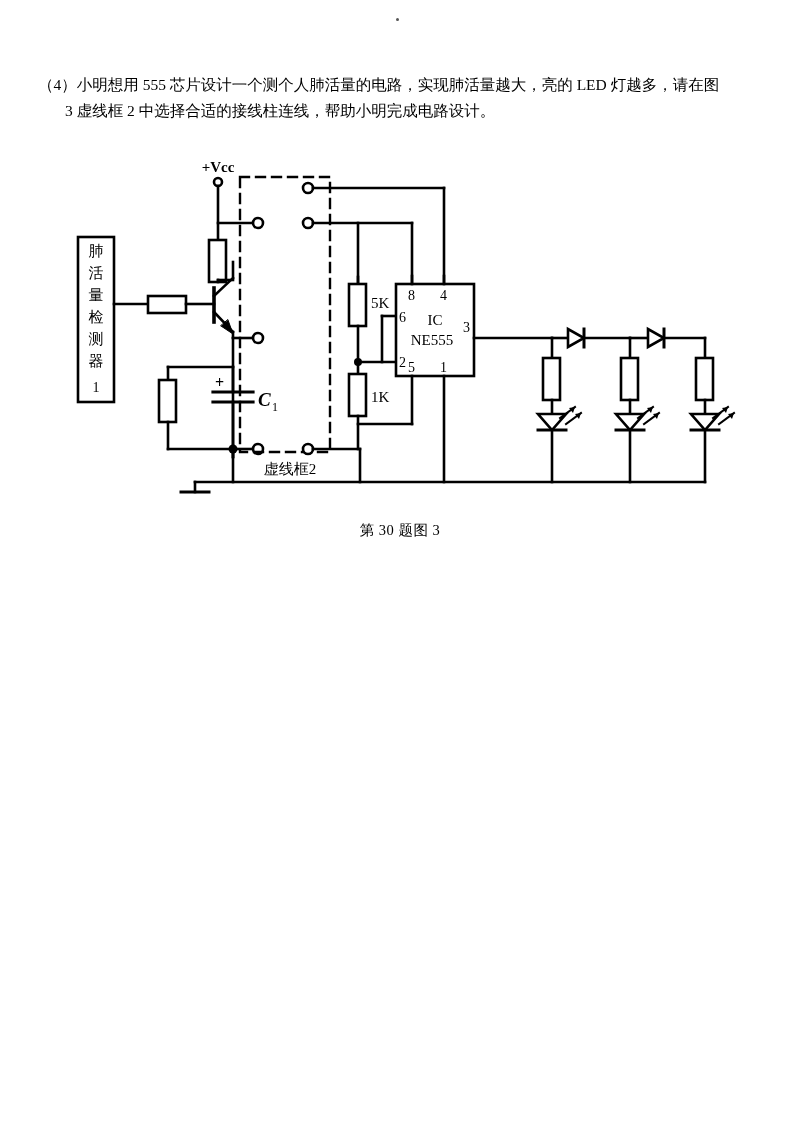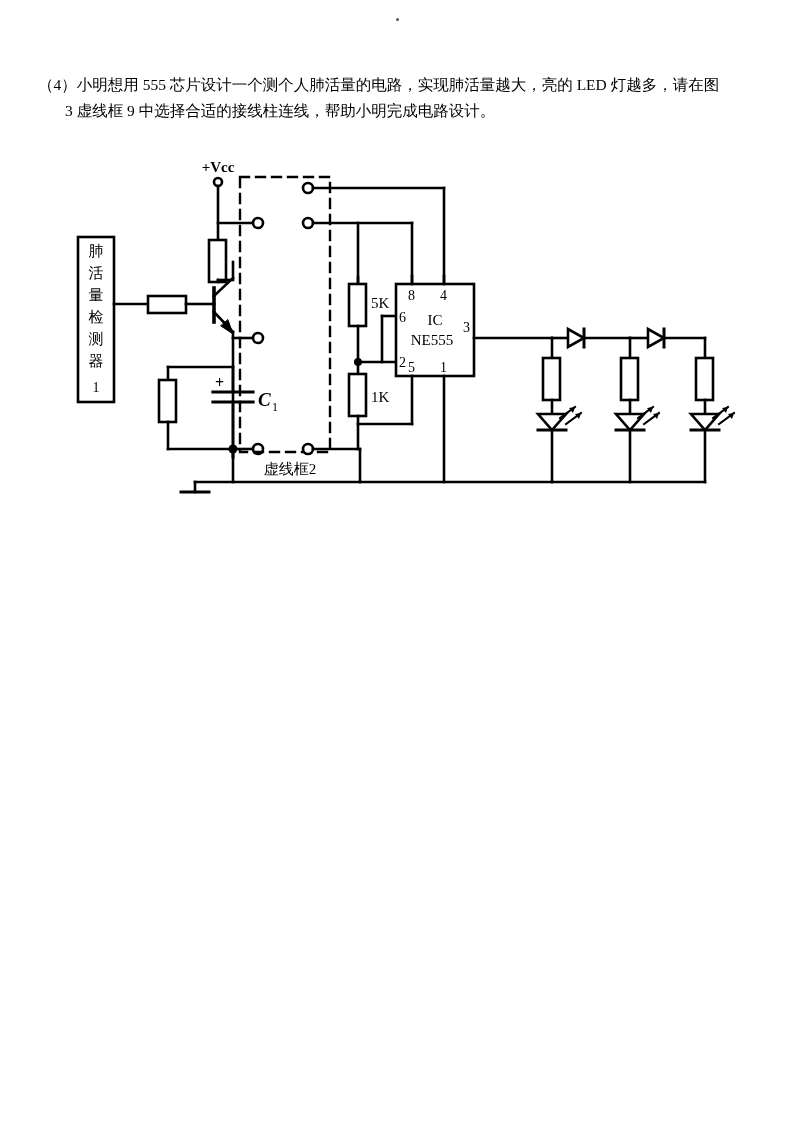--- a/index.html
+++ b/index.html
@@ -65,21 +65,21 @@
 </style>
 </head>
 <body>
 
 <div class="page">
 
   <div class="top-dot"></div>
 
   <div class="question-block">
     <span class="q-line1">（4）小明想用 555 芯片设计一个测个人肺活量的电路，实现肺活量越大，亮的 LED 灯越多，请在图</span>
-    <span class="q-line2">3 虚线框 9 中选择合适的接线柱连线，帮助小明完成电路设计。</span>
+    <span class="q-line2">3 虚线框 2 中选择合适的接线柱连线，帮助小明完成电路设计。</span>
   </div>
 
   <div class="figure">
     <svg width="800" height="380" viewBox="0 0 800 380" xmlns="http://www.w3.org/2000/svg">
       <g stroke="#000" stroke-width="2.6" fill="none" stroke-linecap="square">
 
         <rect x="78" y="85" width="36" height="165" stroke-width="2.6"></rect>
 
         <line x1="114" y1="152" x2="148" y2="152"></line>
 
@@ -254,14 +254,15 @@
         <text x="399" y="215">2</text>
         <text x="408" y="220">5</text>
         <text x="440" y="220">1</text>
         <text x="463" y="180">3</text>
       </g>
 
       <text x="290" y="322" font-family="Liberation Serif, serif" font-size="15" text-anchor="middle" fill="#000">虚线框2</text>
     </svg>
   </div>
 
+  <div class="caption">第 30 题图 3</div>
 
 </div>
 
 </body></html>

